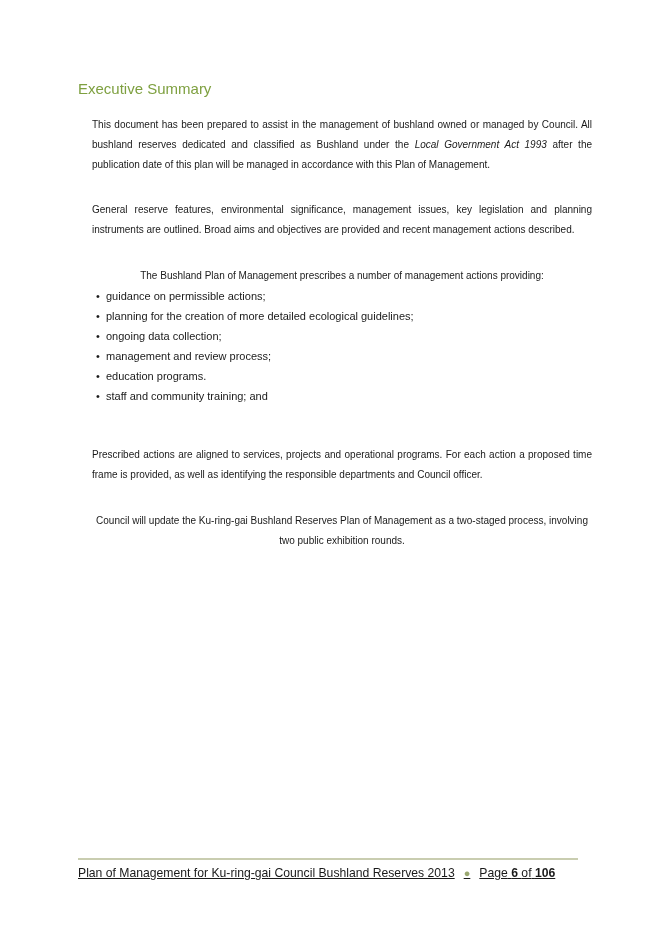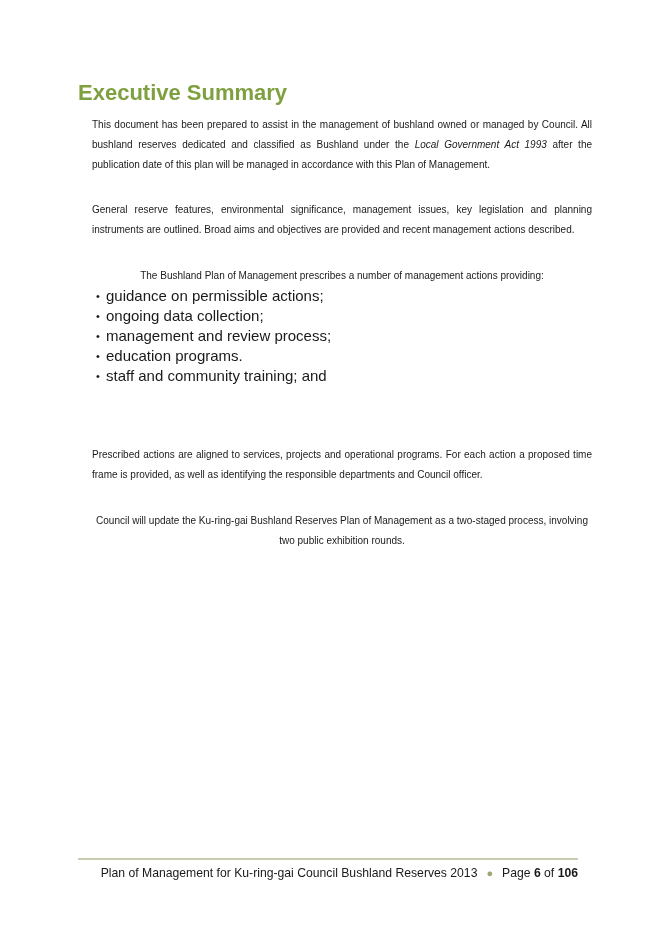--- a/index.html
+++ b/index.html
@@ -1,46 +1,47 @@
 <!DOCTYPE html>
 <html><head>
 <meta charset="utf-8">
 <style>
   html, body { margin:0; padding:0; background:#ffffff; }
   body { width:656px; height:928px; position:relative; overflow:hidden;
          font-family:"Liberation Sans", sans-serif; color:#1a1a1a; }
-  .title { position:absolute; left:78px; top:80px; font-size:22px; font-weight:bold; color:#7ea040; margin:0; }
+  .title { position:absolute; left:78px; top:80px; font-size:15px; font-weight:normal; color:#7ea040; margin:0; }
   .para { position:absolute; left:92px; width:500px; font-size:10px; line-height:20px; text-align:justify; margin:0; }
   .para i { font-style:italic; }
   #p1 { top:115px; }
   #p2 { top:200px; }
   #p3 { top:266px; text-align:center; }
-  ul.bullets { position:absolute; left:96px; top:286px; margin:0; padding:0; list-style:none; font-size:15px; line-height:20px; }
+  ul.bullets { position:absolute; left:96px; top:286px; margin:0; padding:0; list-style:none; font-size:11px; line-height:20px; }
   ul.bullets li { position:relative; padding-left:10px; }
   ul.bullets li::before { content:"\2022"; position:absolute; left:0; top:0; font-size:11px; }
   #p4 { top:445px; }
   #p5 { top:511px; text-align:center; }
   .footer-rule { position:absolute; left:78px; top:858px; width:500px; height:2px; background:#c9cdb0; }
-  .footer { position:absolute; left:78px; top:866px; width:500px; text-align:right; font-size:12.2px; color:#1a1a1a; }
+  .footer { position:absolute; left:78px; top:866px; width:500px; font-size:12.2px; color:#1a1a1a;text-decoration:underline; }
   .footer .dot { color:#9aa870; margin:0 9px; font-size:11px; }
   .footer b { font-weight:bold; }
 </style>
 </head>
 <body>
 
 <h1 class="title">Executive Summary</h1>
 
 <p class="para" id="p1"><span>This document has been prepared to assist in the management of bushland owned or managed by Council. All bushland reserves dedicated and classified as Bushland under the </span><i>Local Government Act 1993</i><span> after the publication date of this plan will be managed in accordance with this Plan of Management.</span></p>
 
 <p class="para" id="p2">General reserve features, environmental significance, management issues, key legislation and planning instruments are outlined. Broad aims and objectives are provided and recent management actions described.</p>
 
 <p class="para" id="p3">The Bushland Plan of Management prescribes a number of management actions providing:</p>
 
 <ul class="bullets">
   <li>guidance on permissible actions;</li>
+  <li>planning for the creation of more detailed ecological guidelines;</li>
   <li>ongoing data collection;</li>
   <li>management and review process;</li>
   <li>education programs.</li>
   <li>staff and community training; and</li>
 </ul>
 
 <p class="para" id="p4">Prescribed actions are aligned to services, projects and operational programs. For each action a proposed time frame is provided, as well as identifying the responsible departments and Council officer.</p>
 
 <p class="para" id="p5">Council will update the Ku-ring-gai Bushland Reserves Plan of Management as a two-staged process, involving two public exhibition rounds.</p>
 

